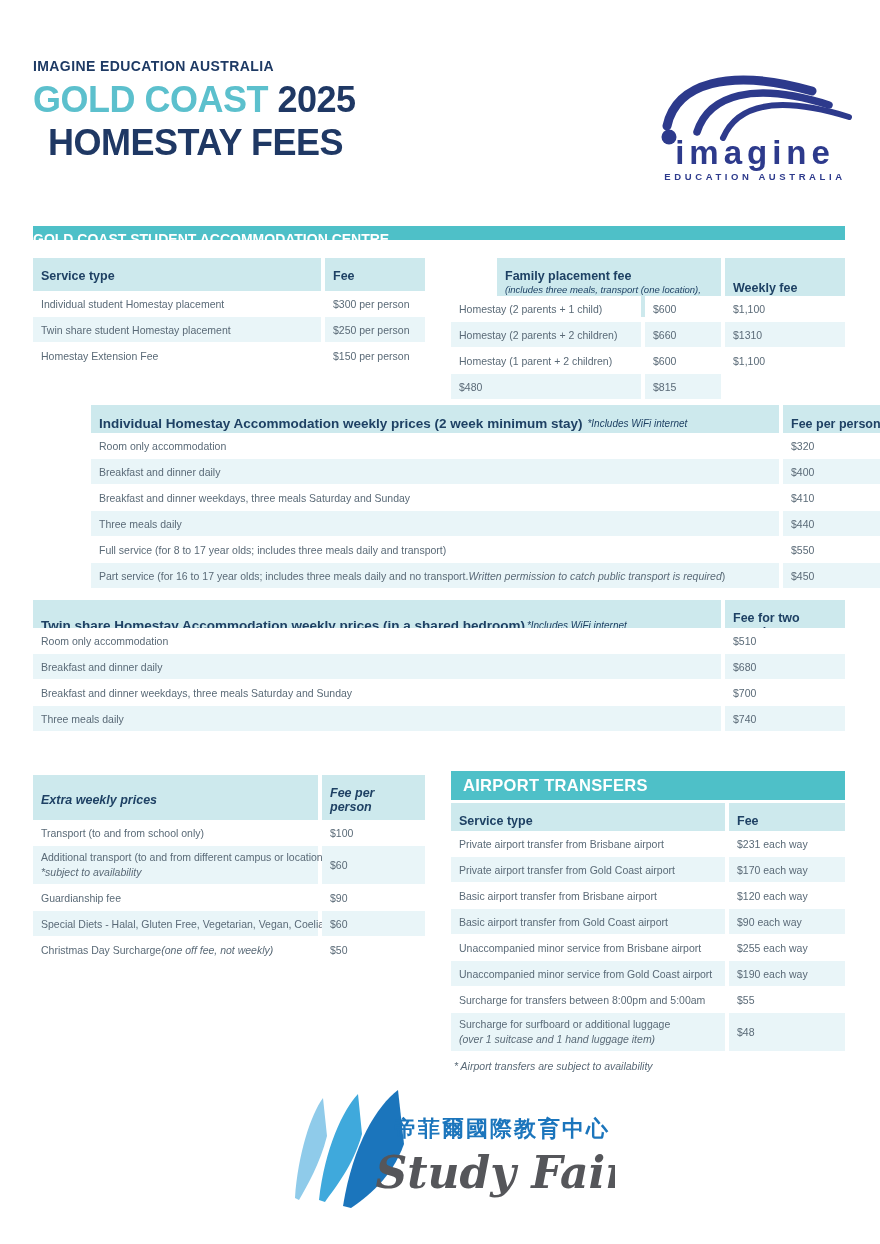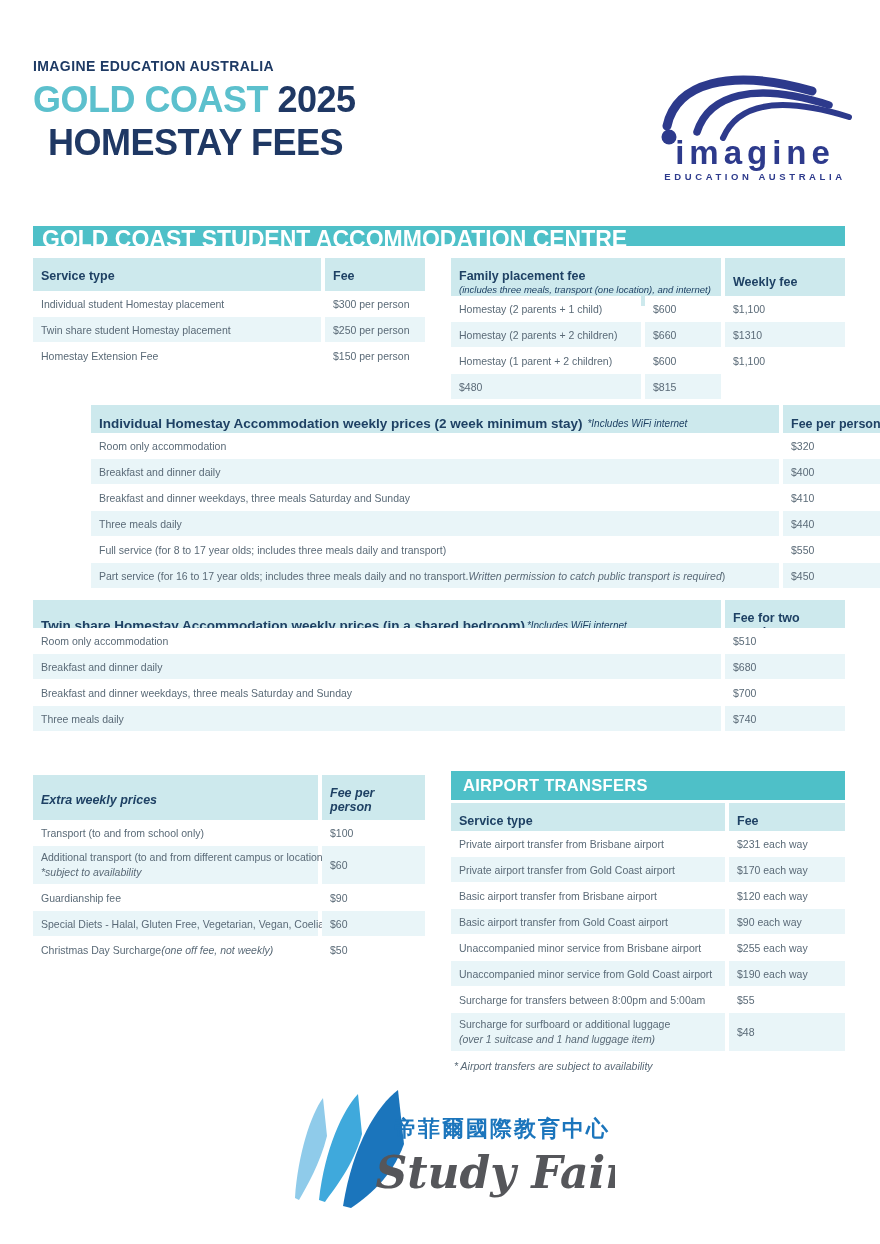--- a/index.html
+++ b/index.html
@@ -13,22 +13,22 @@
            letter-spacing:.4px; color:#1e3a64; }
   .title1 { position:absolute; left:33px; top:80px; font-size:36px; font-weight:800;
             letter-spacing:-.5px; color:#1f3864; line-height:40px; }
   .title1 .accent { color:#5cc0cd; }
   .title2 { position:absolute; left:33px; top:123px; font-size:36px; font-weight:800;
             letter-spacing:-.5px; color:#1f3864; line-height:40px;margin-left:15px; }
   .imagine-logo { position:absolute; left:652px; top:64px; width:205px; height:125px; }
 
   
   .banner { position:absolute; background:#4ec0c8; color:#fff; font-weight:700; }
-  .banner.main { left:33px; top:226px; width:812px; height:20px; line-height:27px;
-                 padding-left:9px; font-size:23px; }
+  .banner.main { left:33px; top:226px; width:812px; height:14px; line-height:27px;
+                 font-size:14px; }
   .banner.airport { left:451px; top:771px; width:394px; height:29px; line-height:29px;
                     padding-left:12px; font-size:16.5px; letter-spacing:.3px; }
 
   
   .grid { display:grid; column-gap:4px; }
   .hcell { background:#cde9ed; color:#1e4164; display:flex; align-items:center;
            padding:11px 8px; font-weight:700; font-size:12.5px; }
   .hcell.col2 { flex-direction:column; align-items:flex-start; justify-content:center; }
   .t-row { margin-top:1px; }
   .t-body .t-row:nth-child(odd) .cell { background:#ffffff; }
@@ -43,21 +43,21 @@
   .note { font-style:italic; font-weight:400; font-size:10px; margin-left:5px; }
   .subnote { font-style:italic; font-weight:400; font-size:9.5px; margin-top:1px; }
 
   
   .svc  { position:absolute; left:33px;  top:258px; width:392px; }
   .svc .grid  { grid-template-columns:288px 1fr; }
   .svc .hrow  { height:32px; }
   .fam  { position:absolute; left:451px; top:258px; width:394px; }
   .fam .grid  { grid-template-columns:190px 76px 1fr; }
   .fam .hrow  { height:37px; }
-  .fam .hspan { grid-column:1 / 3; }
+  .fam .hspan { grid-column:1 / 3;margin-left:46px; }
   .ind  { position:absolute; left:48px;  top:405px; width:812px;margin-left:43px; }
   .ind .grid, .twin .grid { grid-template-columns:688px 1fr; }
   .ind .hrow, .twin .hrow { height:27px; }
   .ind .hcell .ttl, .twin .hcell .ttl { font-size:13.5px; }
   .twin { position:absolute; left:33px;  top:600px; width:812px; }
   .extra{ position:absolute; left:33px;  top:775px; width:392px; }
   .extra .grid { grid-template-columns:285px 1fr; }
   .extra .hrow { height:44px;font-style:italic; }
   .air  { position:absolute; left:451px; top:803px; width:394px; }
   .air .grid { grid-template-columns:274px 1fr; }

